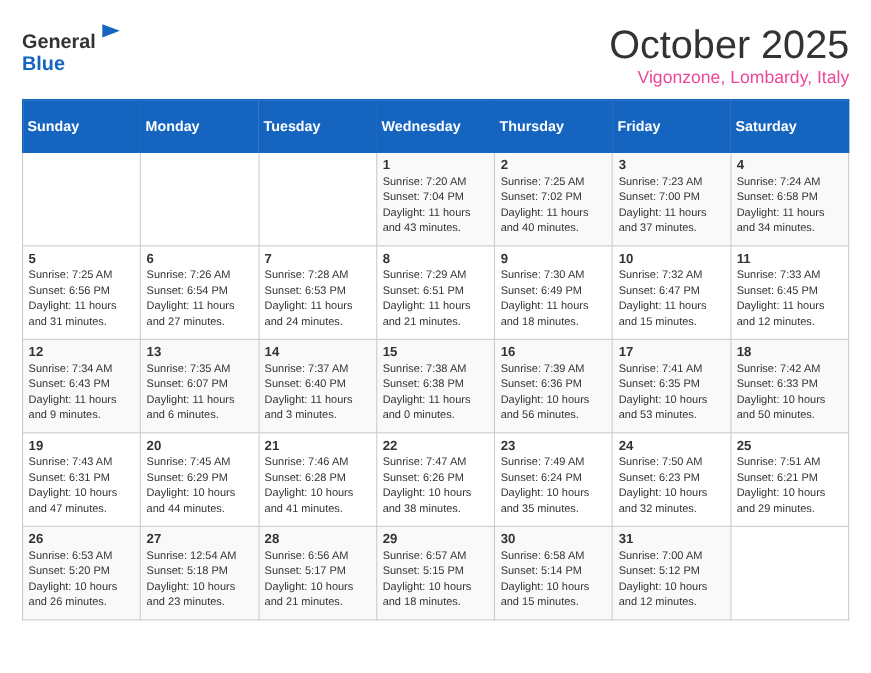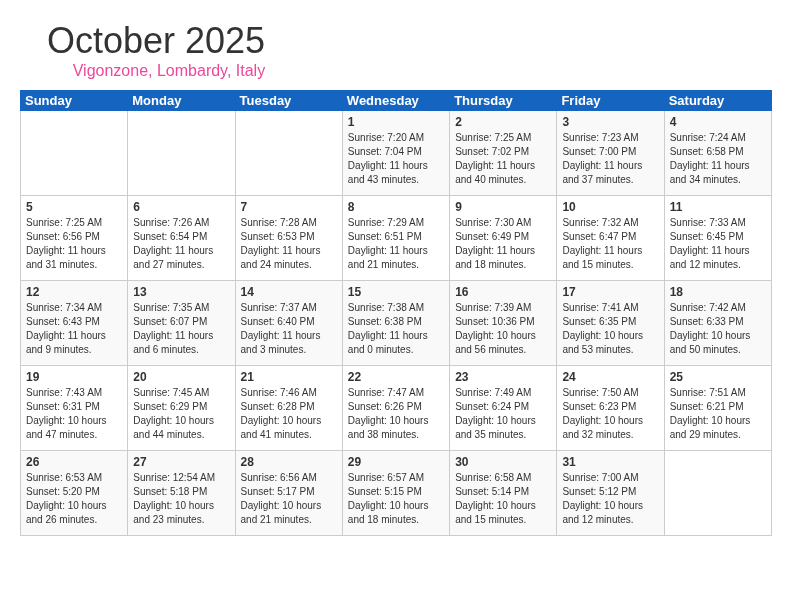--- a/index.html
+++ b/index.html
@@ -48,21 +48,21 @@
     table {
       width: 100%;
       border-collapse: collapse;
       table-layout: fixed;
     }
     thead th {
       background-color: #1565C0;
       color: #fff;
       font-size: 13px;
       font-weight: bold;
-      padding: 2px 4px;
+      padding: 16px 4px;
       text-align: left;
       border: 1px solid #1565C0;
     }
     tbody td {
       border: 1px solid #ccc;
       vertical-align: top;
       padding: 4px 5px;
       font-size: 10.5px;
       color: #333;
       height: 85px;
@@ -83,20 +83,32 @@
       color: #333;
     }
     .empty-cell {
       background: #fff !important;
     }
   </style>
 </head>
 <body>
 
 <div class="header">
+  <div class="logo">
+    <div>
+      <div class="logo-text">
+        <span class="logo-general">General</span><svg class="logo-icon" viewBox="0 0 24 24">
+            <polygon points="4,2 20,8 4,14" fill="#1565C0"></polygon>
+          </svg>
+      </div>
+      <div class="logo-text">
+        <span class="logo-blue">Blue</span>
+      </div>
+    </div>
+  </div>
   <div class="title-block">
     <div class="month-title">October 2025</div>
     <div class="location">Vigonzone, Lombardy, Italy</div>
   </div>
 </div>
 
 <table>
   <thead>
     <tr>
 
@@ -205,21 +217,21 @@
         </td>
         <td>
           <span class="day-num">15</span>
           <div class="cell-text">Sunrise: 7:38 AM</div>
           <div class="cell-text">Sunset: 6:38 PM</div>
           <div class="cell-text">Daylight: 11 hours and 0 minutes.</div>
         </td>
         <td>
           <span class="day-num">16</span>
           <div class="cell-text">Sunrise: 7:39 AM</div>
-          <div class="cell-text">Sunset: 10:36 PM</div>
+          <div class="cell-text">Sunset: 6:36 PM</div>
           <div class="cell-text">Daylight: 10 hours and 56 minutes.</div>
         </td>
         <td>
           <span class="day-num">17</span>
           <div class="cell-text">Sunrise: 7:41 AM</div>
           <div class="cell-text">Sunset: 6:35 PM</div>
           <div class="cell-text">Daylight: 10 hours and 53 minutes.</div>
         </td>
         <td>
           <span class="day-num">18</span>

